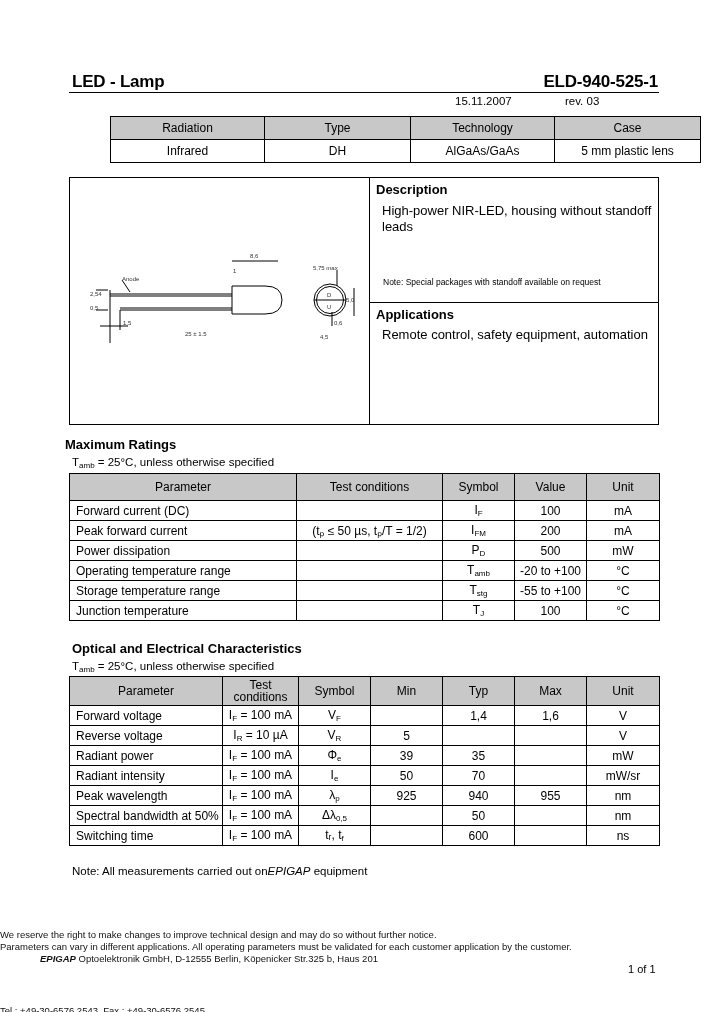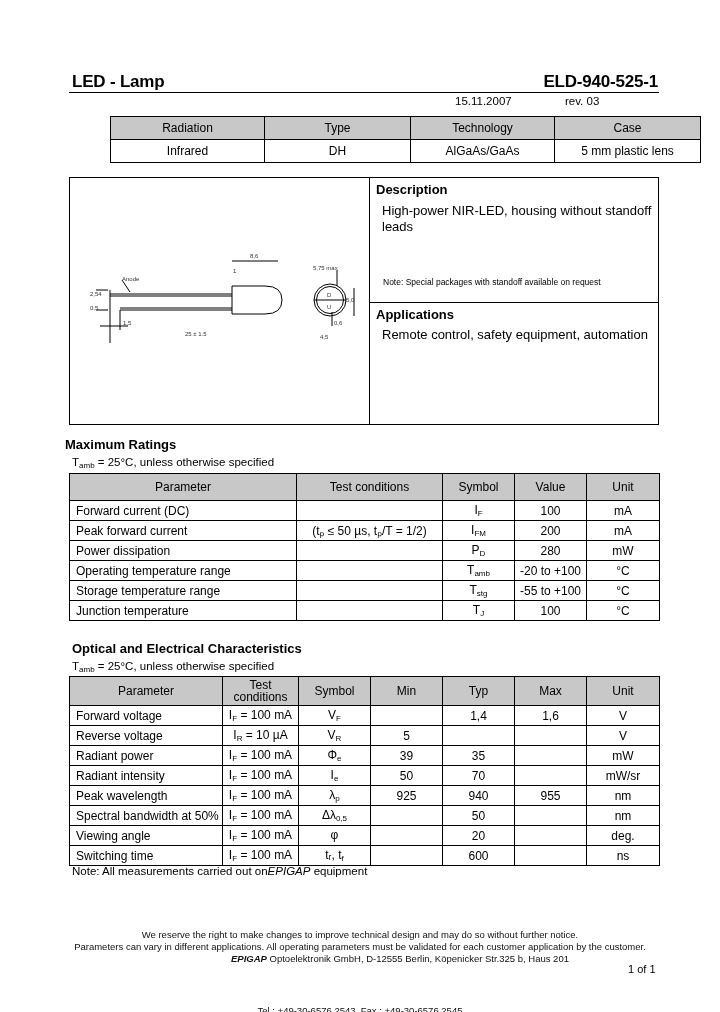--- a/index.html
+++ b/index.html
@@ -10,21 +10,21 @@
   .rule { position: absolute; background: #000; }
   .small { font-size: 11.5px; }
   table { border-collapse: collapse; position: absolute; font-size: 12px; table-layout: fixed; }
   td, th { border: 1px solid #000; padding: 0 4px; font-weight: normal; vertical-align: middle; white-space: nowrap; overflow: hidden; }
   th { background: #c8c8c8; text-align: center; }
   td.c { text-align: center; }
   td.l { text-align: left; padding-left: 6px; }
   .sub { font-size: 8px; vertical-align: -2px; }
   .box { position: absolute; border: 1px solid #000; box-sizing: border-box; }
   .sec-title { font-size: 13px; font-weight: bold; }
-  .footer { font-size: 9.5px; text-align: center; position: absolute; left: 0; width: 720px; color: #111; }
+  .footer { font-size: 9.5px; position: absolute; left: 0; width: 720px; color: #111; }
 </style>
 </head>
 <body>
 
 <div class="abs h-title" style="left:72px; top:72px;">LED - Lamp</div>
 <div class="abs h-title" style="right:62px; top:72px;">ELD-940-525-1</div>
 <div class="rule" style="left:69px; top:92px; width:590px; height:1px;"></div>
 <div class="abs small" style="left:455px; top:95px;">15.11.2007</div>
 <div class="abs small" style="left:565px; top:95px;">rev. 03</div>
 
@@ -137,21 +137,21 @@
     <td class="l">Peak forward current</td>
     <td class="c">(tₚ ≤ 50 µs, tₚ/T = 1/2)</td>
     <td class="c"><span>I</span><span class="sub">FM</span></td>
     <td class="c">200</td>
     <td class="c">mA</td>
   </tr>
   <tr style="height:20px">
     <td class="l">Power dissipation</td>
     <td class="c"></td>
     <td class="c"><span>P</span><span class="sub">D</span></td>
-    <td class="c">280</td>
+    <td class="c">500</td>
     <td class="c">mW</td>
   </tr>
   <tr style="height:20px">
     <td class="l">Operating temperature range</td>
     <td class="c"></td>
     <td class="c"><span>T</span><span class="sub">amb</span></td>
     <td class="c">-20 to +100</td>
     <td class="c">°C</td>
   </tr>
   <tr style="height:20px">
@@ -242,29 +242,20 @@
   <tr style="height:20px">
     <td class="l">Spectral bandwidth at 50%</td>
     <td class="c"><span>I</span><span class="sub">F</span><span> = 100 mA</span></td>
     <td class="c"><span>Δλ</span><span class="sub">0,5</span></td>
     <td class="c"></td>
     <td class="c">50</td>
     <td class="c"></td>
     <td class="c">nm</td>
   </tr>
   <tr style="height:20px">
-    <td class="l">Viewing angle</td>
-    <td class="c"><span>I</span><span class="sub">F</span><span> = 100 mA</span></td>
-    <td class="c"><span>φ</span><span class="sub"></span></td>
-    <td class="c"></td>
-    <td class="c">20</td>
-    <td class="c"></td>
-    <td class="c">deg.</td>
-  </tr>
-  <tr style="height:20px">
     <td class="l">Switching time</td>
     <td class="c"><span>I</span><span class="sub">F</span><span> = 100 mA</span></td>
     <td class="c"><span>tᵣ, t</span><span class="sub">f</span></td>
     <td class="c"></td>
     <td class="c">600</td>
     <td class="c"></td>
     <td class="c">ns</td>
   </tr>
 </tbody>
   </table>

